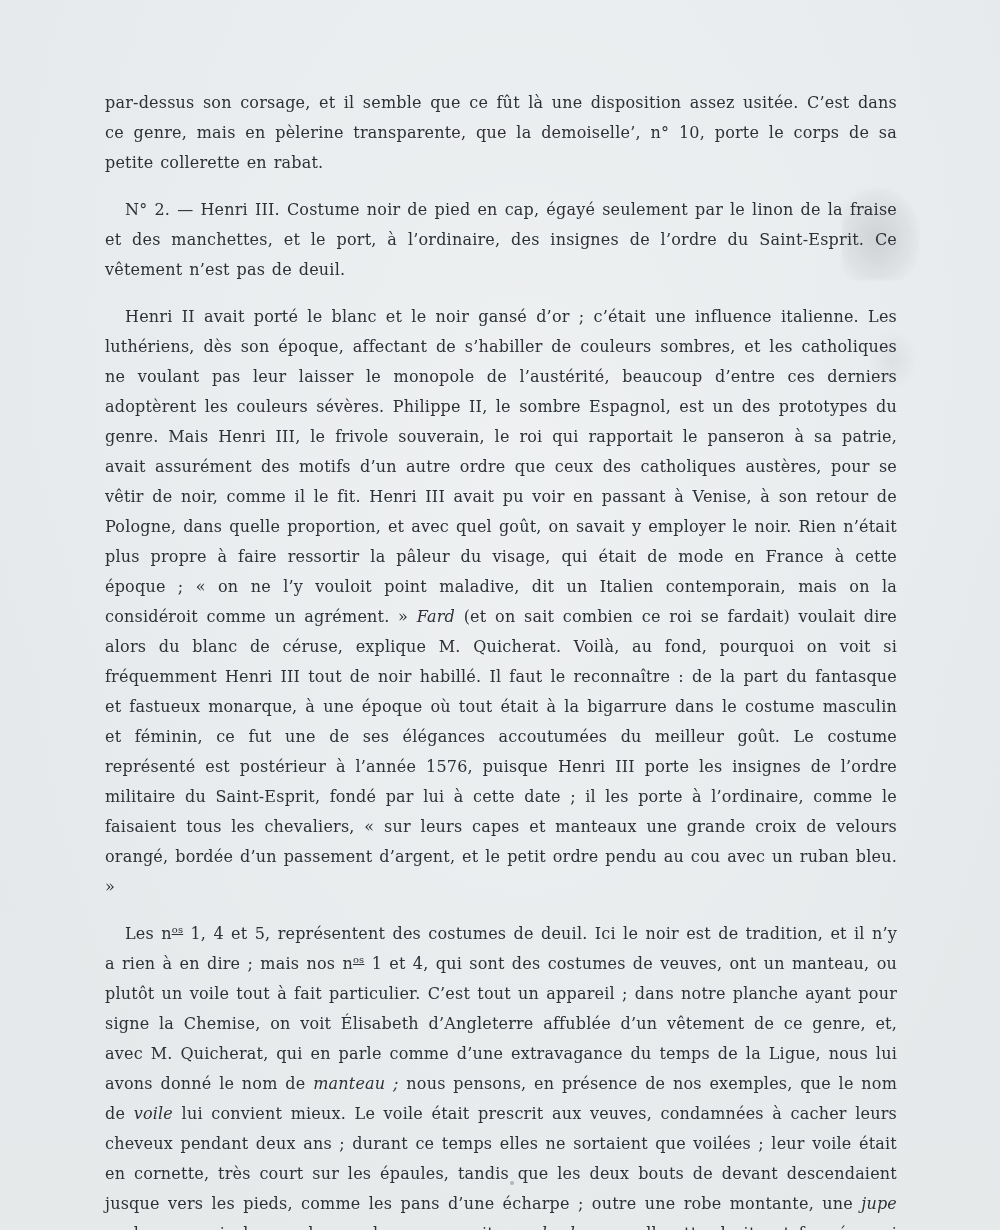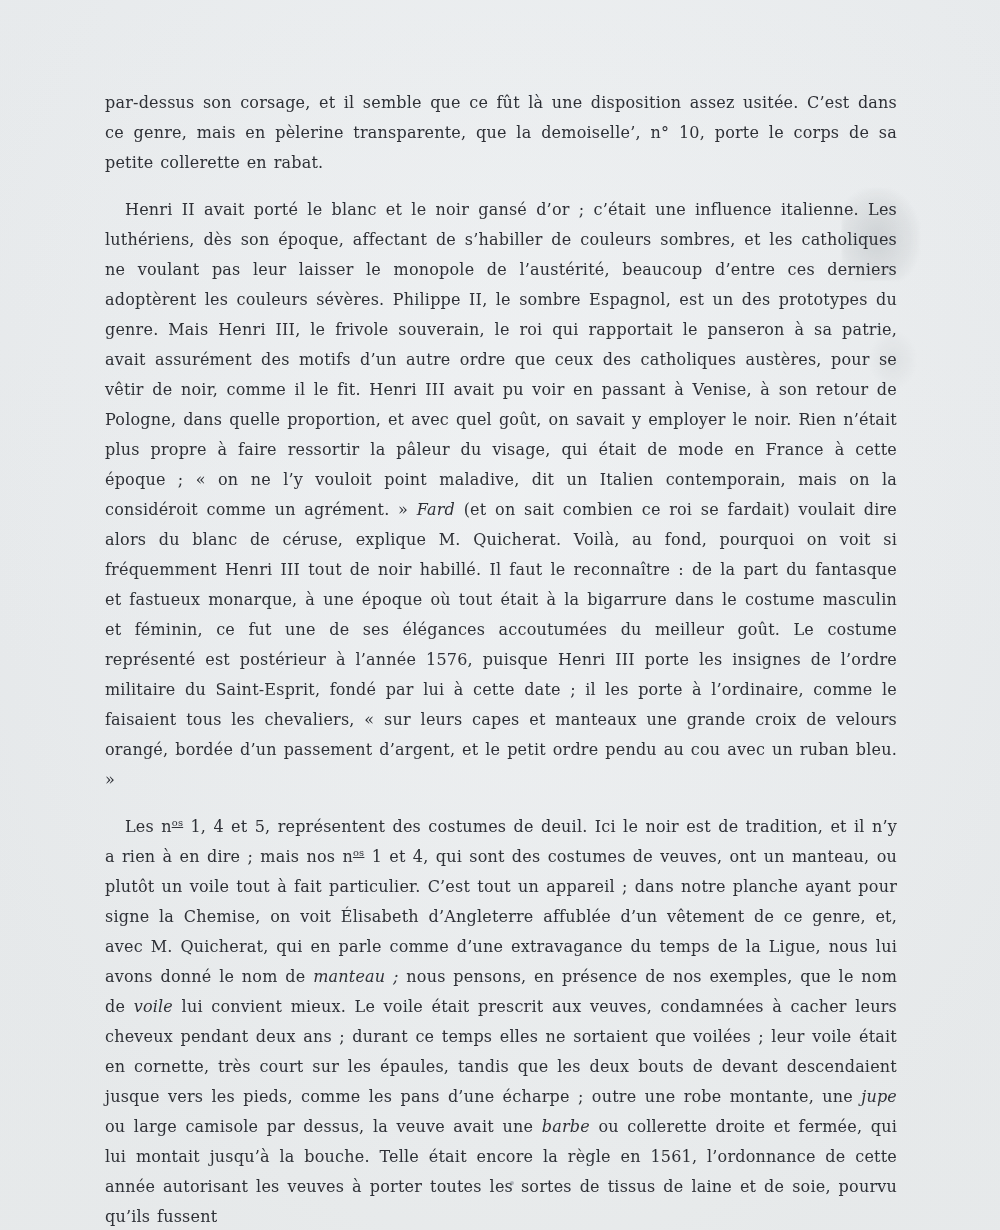--- a/index.html
+++ b/index.html
@@ -81,16 +81,17 @@
 </style>
 </head>
 <body>
 
 <div class="page">
   <div class="stain"></div>
   <div class="stain2"></div>
   <div class="speck"></div>
   <div class="text-block" id="doc">
       <p><span>par-dessus son corsage, et il semble que ce fût là une disposition assez usitée. C’est dans ce genre, mais en pèlerine transparente, que la demoiselle’, n° 10, porte le corps de sa petite collerette en rabat.</span></p>
+      <p class="indent"><span>N° 2. — Henri III. Costume noir de pied en cap, égayé seulement par le linon de la fraise et des manchettes, et le port, à l’ordinaire, des insignes de l’ordre du Saint-Esprit. Ce vêtement n’est pas de deuil.</span></p>
       <p class="indent"><span>Henri II avait porté le blanc et le noir gansé d’or ; c’était une influence italienne. Les luthériens, dès son époque, affectant de s’habiller de couleurs sombres, et les catholiques ne voulant pas leur laisser le monopole de l’austérité, beaucoup d’entre ces derniers adoptèrent les couleurs sévères. Philippe II, le sombre Espagnol, est un des prototypes du genre. Mais Henri III, le frivole souverain, le roi qui rapportait le panseron à sa patrie, avait assurément des motifs d’un autre ordre que ceux des catholiques austères, pour se vêtir de noir, comme il le fit. Henri III avait pu voir en passant à Venise, à son retour de Pologne, dans quelle proportion, et avec quel goût, on savait y employer le noir. Rien n’était plus propre à faire ressortir la pâleur du visage, qui était de mode en France à cette époque ; « on ne l’y vouloit point maladive, dit un Italien contemporain, mais on la considéroit comme un agrément. » </span><em>Fard</em><span> (et on sait combien ce roi se fardait) voulait dire alors du blanc de céruse, explique M. Quicherat. Voilà, au fond, pourquoi on voit si fréquemment Henri III tout de noir habillé. Il faut le reconnaître : de la part du fantasque et fastueux monarque, à une époque où tout était à la bigarrure dans le costume masculin et féminin, ce fut une de ses élégances accoutumées du meilleur goût. Le costume représenté est postérieur à l’année 1576, puisque Henri III porte les insignes de l’ordre militaire du Saint-Esprit, fondé par lui à cette date ; il les porte à l’ordinaire, comme le faisaient tous les chevaliers, « sur leurs capes et manteaux une grande croix de velours orangé, bordée d’un passement d’argent, et le petit ordre pendu au cou avec un ruban bleu. »</span></p>
       <p class="indent"><span>Les n</span><sup>os</sup><span> 1, 4 et 5, représentent des costumes de deuil. Ici le noir est de tradition, et il n’y a rien à en dire ; mais nos n</span><sup>os</sup><span> 1 et 4, qui sont des costumes de veuves, ont un manteau, ou plutôt un voile tout à fait particulier. C’est tout un appareil ; dans notre planche ayant pour signe la Chemise, on voit Élisabeth d’Angleterre affublée d’un vêtement de ce genre, et, avec M. Quicherat, qui en parle comme d’une extravagance du temps de la Ligue, nous lui avons donné le nom de </span><em>manteau ;</em><span> nous pensons, en présence de nos exemples, que le nom de </span><em>voile</em><span> lui convient mieux. Le voile était prescrit aux veuves, condamnées à cacher leurs cheveux pendant deux ans ; durant ce temps elles ne sortaient que voilées ; leur voile était en cornette, très court sur les épaules, tandis que les deux bouts de devant descendaient jusque vers les pieds, comme les pans d’une écharpe ; outre une robe montante, une </span><em>jupe</em><span> ou large camisole par dessus, la veuve avait une </span><em>barbe</em><span> ou collerette droite et fermée, qui lui montait jusqu’à la bouche. Telle était encore la règle en 1561, l’ordonnance de cette année autorisant les veuves à porter toutes les sortes de tissus de laine et de soie, pourvu qu’ils fussent </span></p>
     </div>
 </div>
 
 </body></html>

